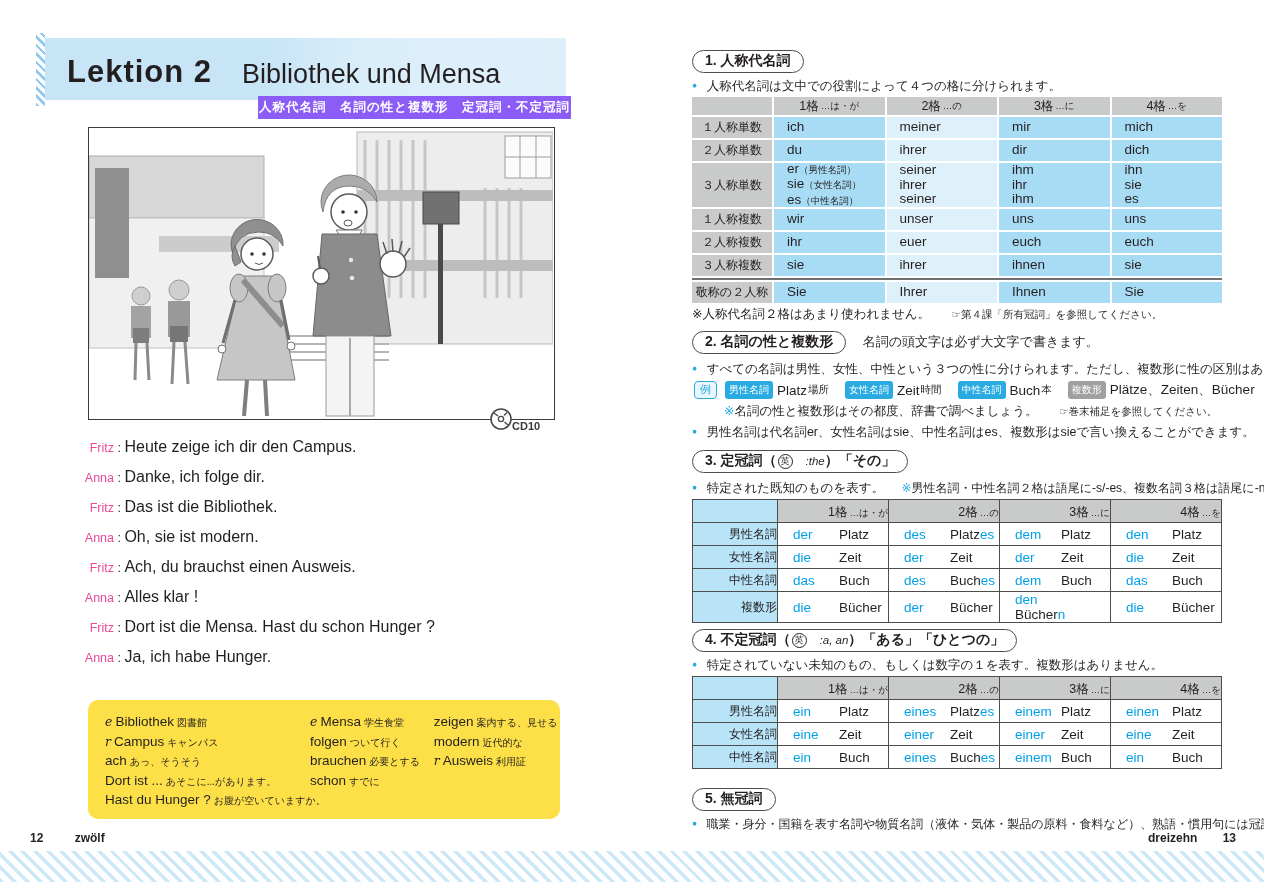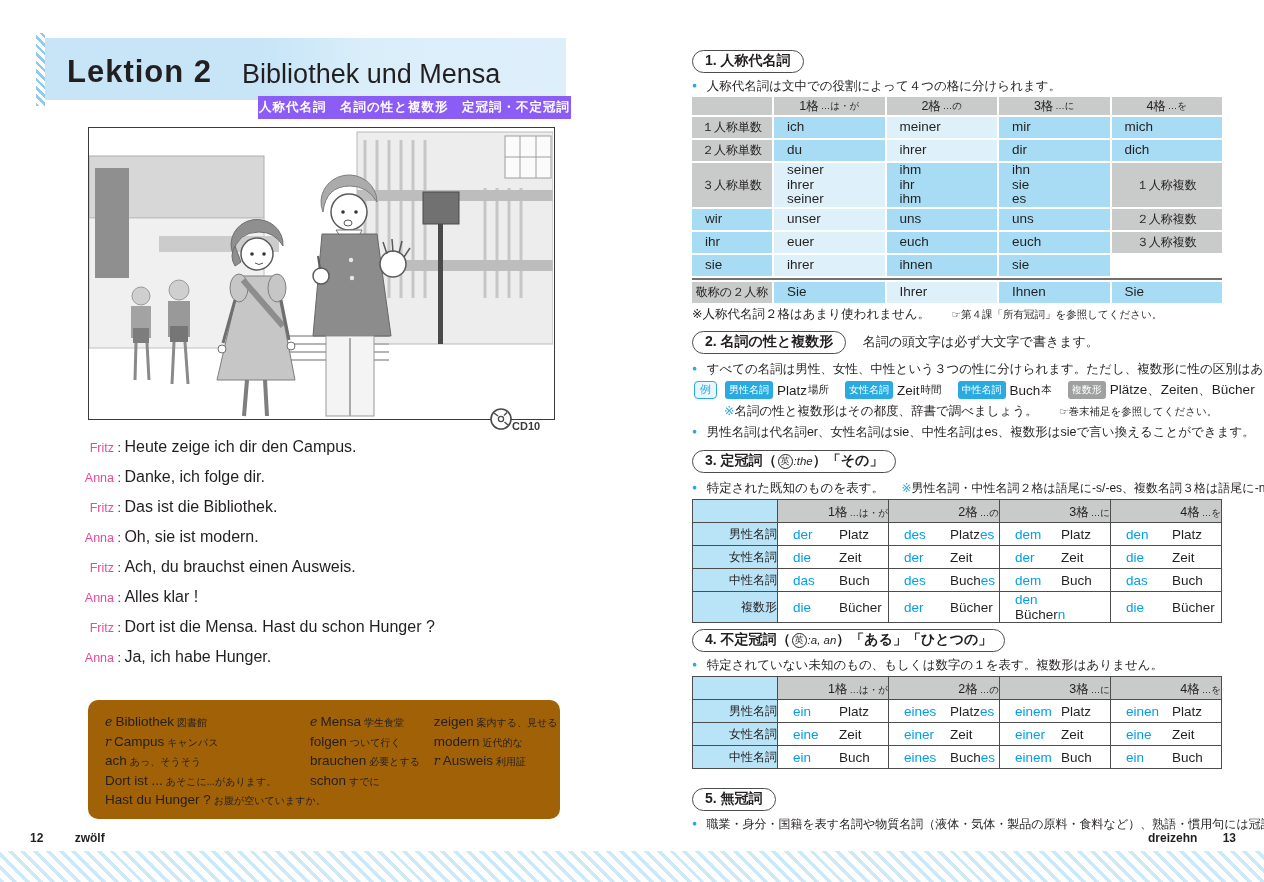--- a/index.html
+++ b/index.html
@@ -38,21 +38,21 @@
   .cd-wrap{left:488px;top:406px;display:flex;align-items:flex-end;font-size:11px;color:#3a3a3a;}
   .cd-wrap .cd-text{margin-left:-2px;font-weight:bold;}
 
   .dialogue{left:72px;top:438px;width:480px;}
   .dlg-line{height:30px;white-space:nowrap;}
   .dlg-speaker{display:inline-block;width:42px;text-align:right;font-size:12.5px;color:#ec4899;}
   .dlg-sep{font-size:12.5px;}
   .dlg-text{font-size:16px;}
 
   .vocab{
-    left:88px;top:700px;width:472px;height:119px;background:#a16207;border-radius:10px;
+    left:88px;top:700px;width:472px;height:119px;background:#fde047;border-radius:10px;
     box-sizing:border-box;padding:13px 0 0 17px;display:flex;
   }
   .vocab-col{display:flex;flex-direction:column;}
   .vocab-col.c1{width:205px;}
   .vocab-col.c2{width:147px;}
   .vocab-col.c3{width:150px;}
   .vocab-entry{line-height:18.5px;white-space:nowrap;font-size:13.5px;}
   .vocab-entry .g{font-family:"DejaVu Serif","Liberation Serif",serif;font-style:italic;font-size:12.5px;margin-right:3px;}
   .vocab-entry .ja{font-size:10px;margin-left:3px;}
 
@@ -64,21 +64,21 @@
   
   .sec-title-box{
     display:inline-block;border:1.5px solid #4d4d4d;border-radius:13px;background:#fff;
     padding:1px 12px 2px;font-weight:bold;font-size:14px;white-space:nowrap;
   }
   .sec-side{font-size:13px;margin-left:12px;}
   .circ-en{
     display:inline-block;width:13px;height:13px;border:1px solid #231f20;border-radius:50%;
     font-size:9px;line-height:13px;text-align:center;font-weight:normal;vertical-align:1.5px;margin:0 1px;
   }
-  .it-en{font-style:italic;font-size:11.5px;font-weight:normal;}
+  .it-en{font-style:italic;font-size:11.5px;font-weight:normal;padding-left:12px;}
   .bullet-line{font-size:12.5px;white-space:nowrap;}
   .bullet-line::before{content:"●";color:#29abe2;font-size:8.5px;vertical-align:2px;margin-right:6px;}
   .blue-mark{color:#29abe2;}
   .note-line{font-size:12.5px;white-space:nowrap;}
   .note-ref{font-size:10.5px;margin-left:18px;}
   .sub-note{font-size:12px;margin-left:14px;}
 
   
   .pron-grid{left:692px;top:97px;width:530px;display:grid;grid-template-columns:80px repeat(4,1fr);gap:2px;}
   .pg-h,.pg-label{background:#c9caca;display:flex;align-items:center;justify-content:center;font-size:12px;}
@@ -314,20 +314,25 @@
       <div class="pg-cell pale">
         <div class="pline">ihrer</div>
       </div>
       <div class="pg-cell">
         <div class="pline">dir</div>
       </div>
       <div class="pg-cell">
         <div class="pline">dich</div>
       </div>
       <div class="pg-label">３人称単数</div>
+      <div class="pg-cell">
+        <div class="pline"><span>er</span><span class="small">（男性名詞）</span></div>
+        <div class="pline"><span>sie</span><span class="small">（女性名詞）</span></div>
+        <div class="pline"><span>es</span><span class="small">（中性名詞）</span></div>
+      </div>
       <div class="pg-cell pale">
         <div class="pline">seiner</div>
         <div class="pline">ihrer</div>
         <div class="pline">seiner</div>
       </div>
       <div class="pg-cell">
         <div class="pline">ihm</div>
         <div class="pline">ihr</div>
         <div class="pline">ihm</div>
       </div>

